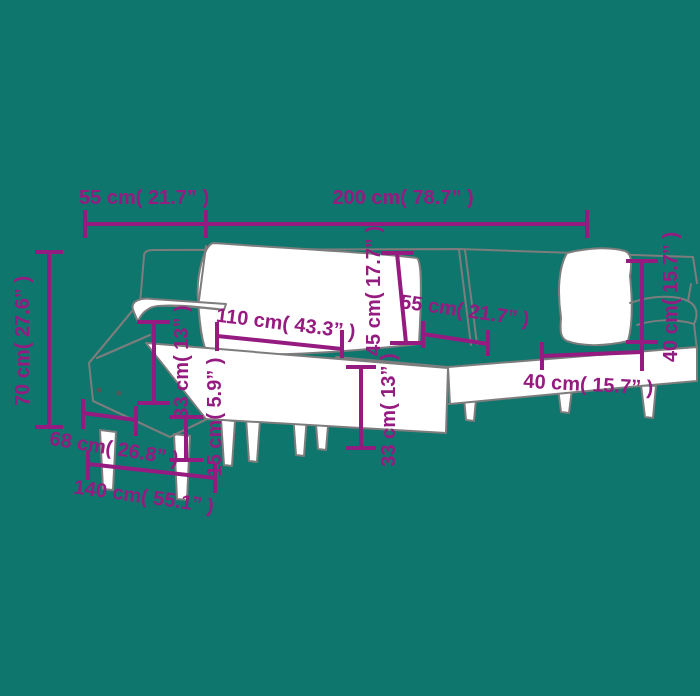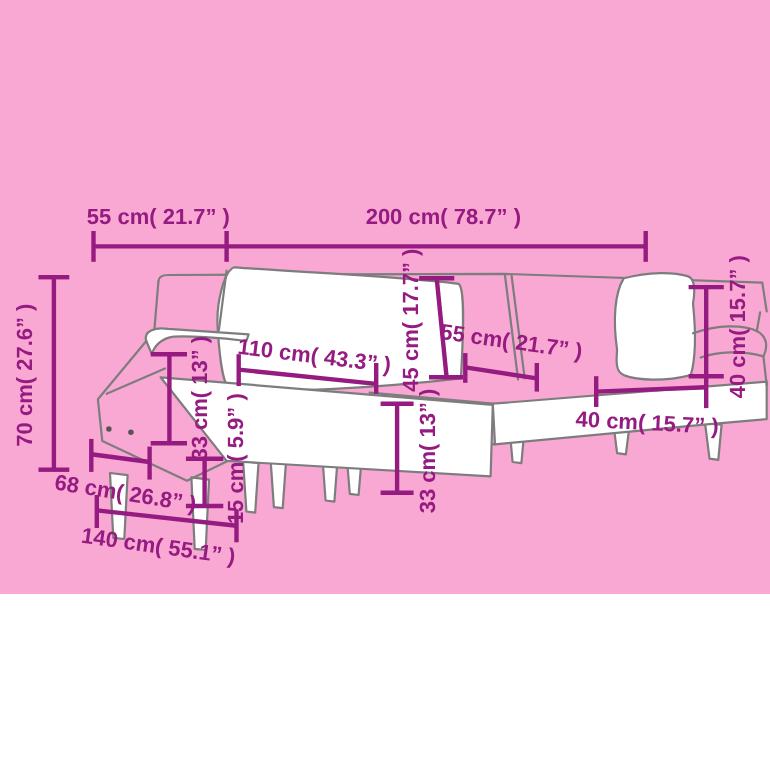--- a/index.html
+++ b/index.html
@@ -1,16 +1,16 @@
 <!DOCTYPE html>
 <html><head>
 <meta charset="utf-8">
 <style>
   html,body{margin:0;padding:0;background:#ffffff;}
-  .stage{position:relative;width:700px;height:540px;background:#f9a8d4;overflow:hidden;
+  .stage{position:relative;width:700px;height:696px;background:#0f766e;overflow:hidden;
          font-family:"Liberation Sans", sans-serif;}
   svg{display:block}
   .sofa-line{fill:none;stroke:#7d7d7d;stroke-width:2;stroke-linecap:round;stroke-linejoin:round;}
   .sofa-fill{fill:#ffffff;stroke:#7d7d7d;stroke-width:2;stroke-linecap:round;stroke-linejoin:round;}
   .dot{fill:#555555;stroke:none;}
   .dim{stroke:#951b81;stroke-width:4;stroke-linecap:butt;fill:none;}
   .dim-text{fill:#951b81;font-family:"Liberation Sans", sans-serif;font-weight:bold;
             font-size:20px;text-anchor:middle;}
 </style>
 </head>

